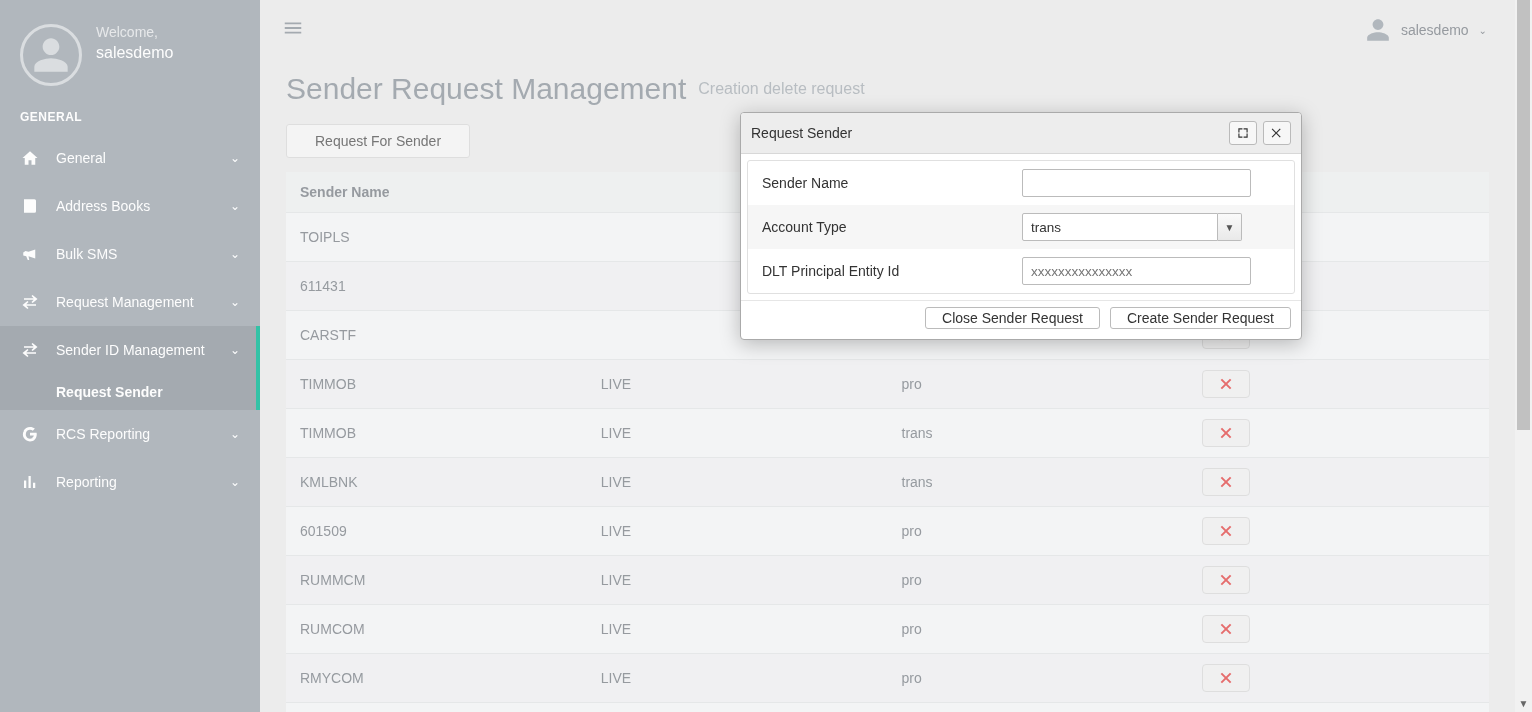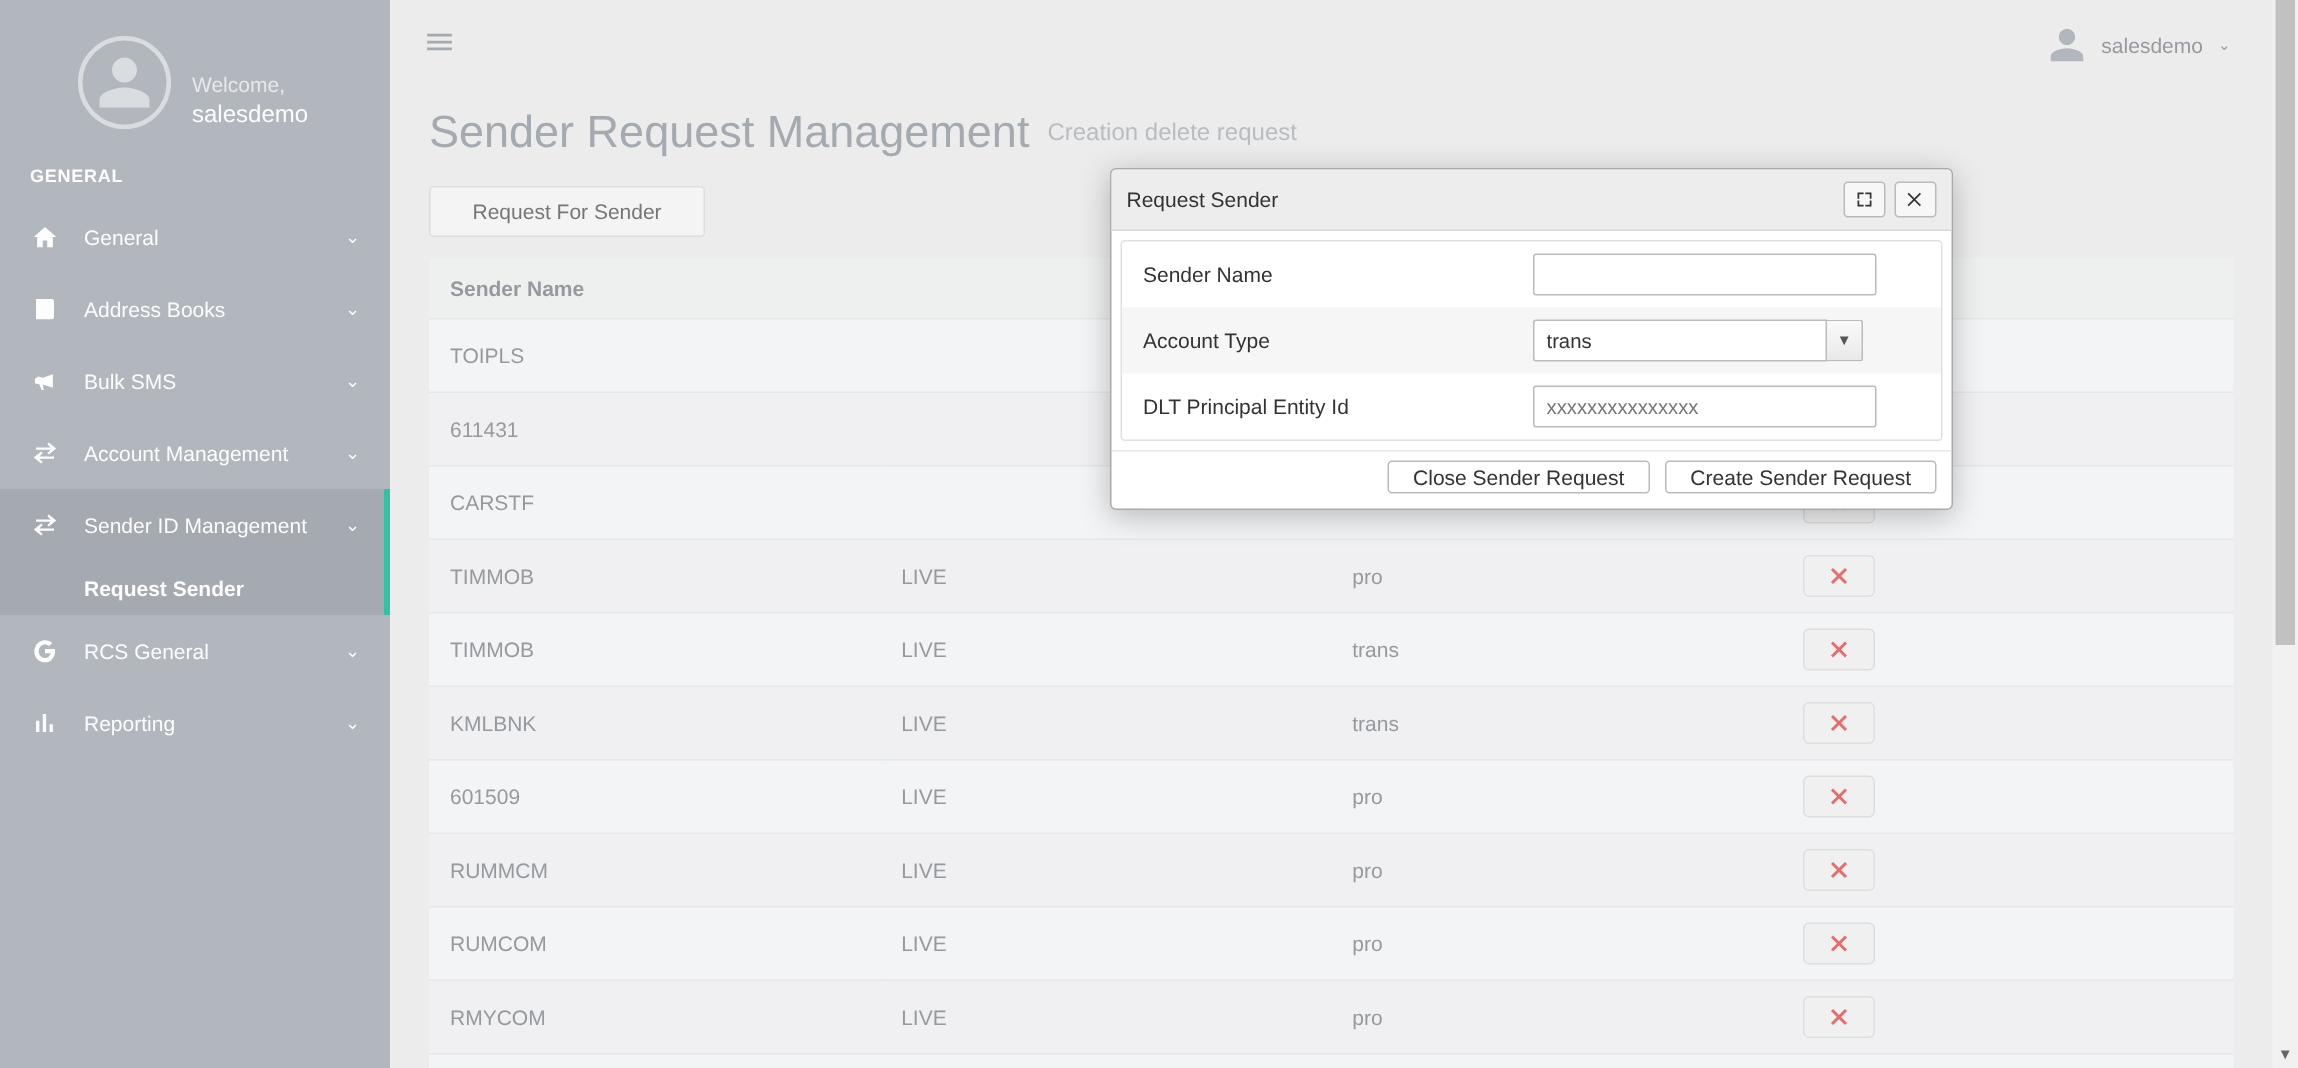--- a/index.html
+++ b/index.html
@@ -27,21 +27,21 @@
   .scrollbar-arrow.up { top:0; }
   .scrollbar-arrow.down { bottom:0; }
 
   
   .sidebar {
     width: 260px; background: #a9b0b7; color: #fff; flex-shrink: 0;
     padding-top: 14px;
     font-size: 14px;
   }
   .sb-user {
-    display: flex; align-items: flex-end; gap: 14px; padding: 10px 20px 18px 20px; margin-left: 32px;
+    display: flex; align-items: flex-start; gap: 14px; padding: 10px 20px 18px 20px;
   }
   .sb-avatar {
     width: 62px; height: 62px; border-radius: 50%;
     border: 3px solid #d7dbde; display:flex; align-items:center; justify-content:center;
     background:#a9b0b7;
   }
   .sb-avatar svg { width: 40px; height: 40px; fill:#d7dbde; }
   .sb-welcome { color:#e6e8ea; font-size:14px; }
   .sb-username { color:#fff; font-size:16px; margin-top:4px; }
   .sb-section-label {
@@ -214,21 +214,21 @@
       <span class="sb-chevron">⌄</span>
     </div>
 
     <div class="sb-item">
       <div class="sb-item-left">
         <span class="sb-item-icon">
             <svg viewBox="0 0 24 24">
               <path d="M4 7h13l-3-3 1.4-1.4L22 8l-6.6 5.4L14 12l3-3H4zM20 17H7l3 3-1.4 1.4L2 16l6.6-5.4L10 12l-3 3h13z"></path>
             </svg>
           </span>
-        <span>Account Management</span>
+        <span>Request Management</span>
       </div>
       <span class="sb-chevron">⌄</span>
     </div>
 
     <div class="sb-item active">
       <div class="sb-item-left">
         <span class="sb-item-icon">
             <svg viewBox="0 0 24 24">
               <path d="M4 7h13l-3-3 1.4-1.4L22 8l-6.6 5.4L14 12l3-3H4zM20 17H7l3 3-1.4 1.4L2 16l6.6-5.4L10 12l-3 3h13z"></path>
             </svg>
@@ -239,21 +239,21 @@
     </div>
     <div class="sb-subitem">Request Sender</div>
 
     <div class="sb-item">
       <div class="sb-item-left">
         <span class="sb-item-icon">
             <svg viewBox="0 0 24 24">
               <path d="M21 12.2c0-.7-.1-1.3-.2-1.9H12v3.6h5.1c-.2 1.2-.9 2.2-1.9 2.9v2.4h3.1c1.8-1.7 2.7-4.1 2.7-7zM12 22c2.6 0 4.8-.9 6.3-2.3l-3.1-2.4c-.9.6-2 1-3.2 1-2.5 0-4.6-1.7-5.3-4H3.5v2.5C5.1 19.9 8.3 22 12 22zM6.7 14.3c-.2-.6-.3-1.2-.3-1.8s.1-1.2.3-1.8V8.2H3.5C2.9 9.4 2.5 10.9 2.5 12.5s.4 3.1 1 4.3l3.2-2.5zM12 6.2c1.4 0 2.7.5 3.7 1.4l2.8-2.8C16.8 3.3 14.6 2.5 12 2.5 8.3 2.5 5.1 4.6 3.5 7.7l3.2 2.5c.7-2.3 2.8-4 5.3-4z"></path>
             </svg>
           </span>
-        <span>RCS General</span>
+        <span>RCS Reporting</span>
       </div>
       <span class="sb-chevron">⌄</span>
     </div>
 
     <div class="sb-item">
       <div class="sb-item-left">
         <span class="sb-item-icon">
             <svg viewBox="0 0 24 24">
               <path d="M4 20V10h3v10H4zm6 0V4h3v16h-3zm6 0v-7h3v7h-3z"></path>
             </svg>

